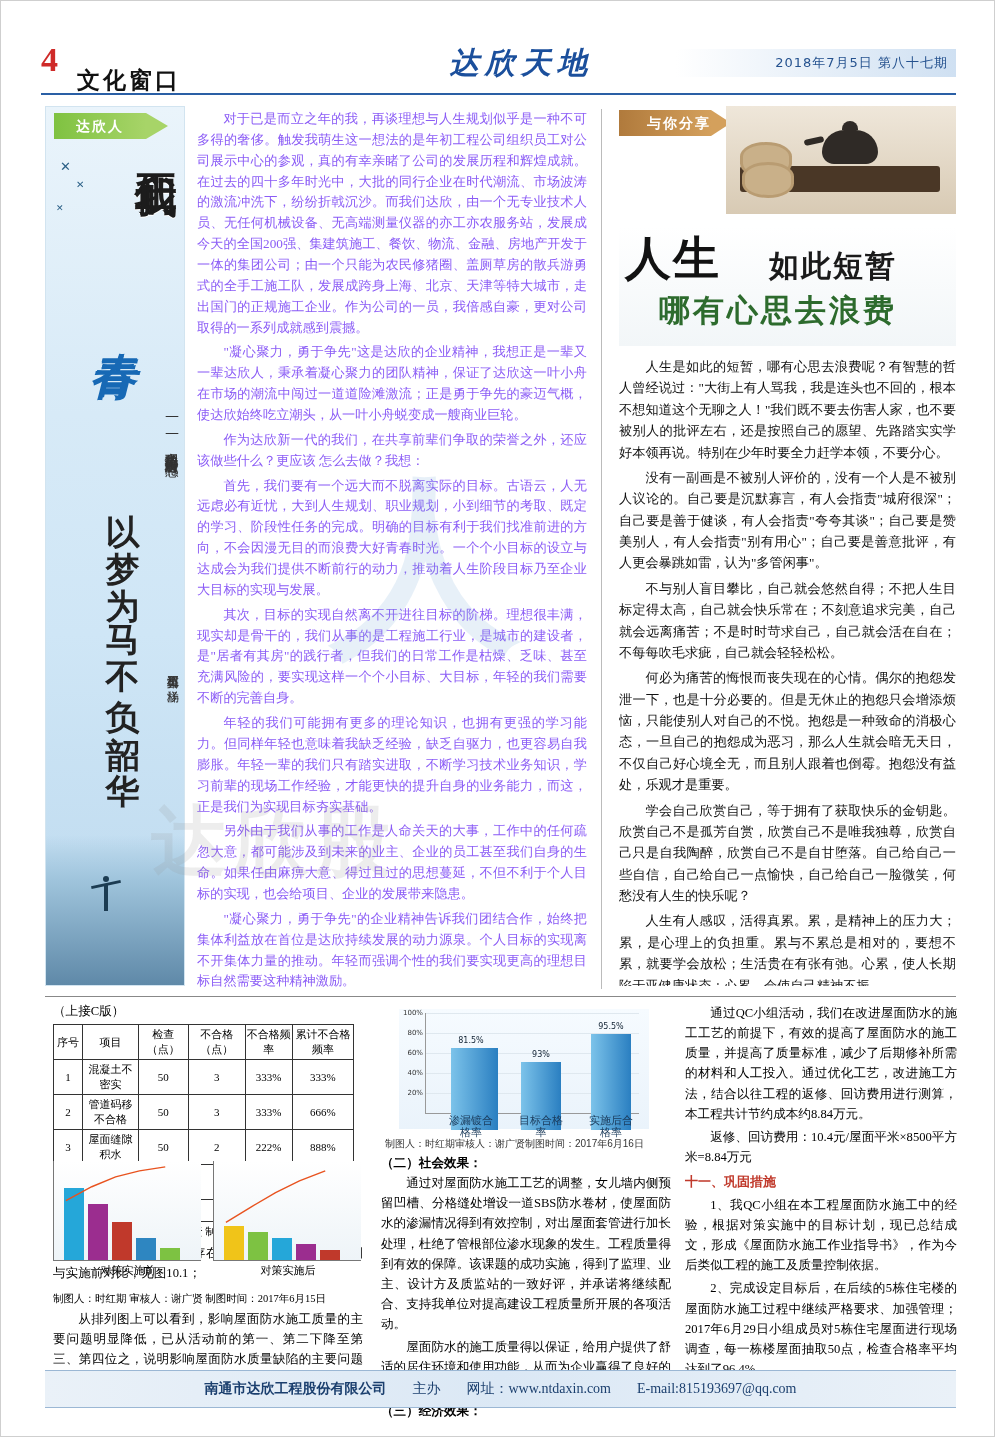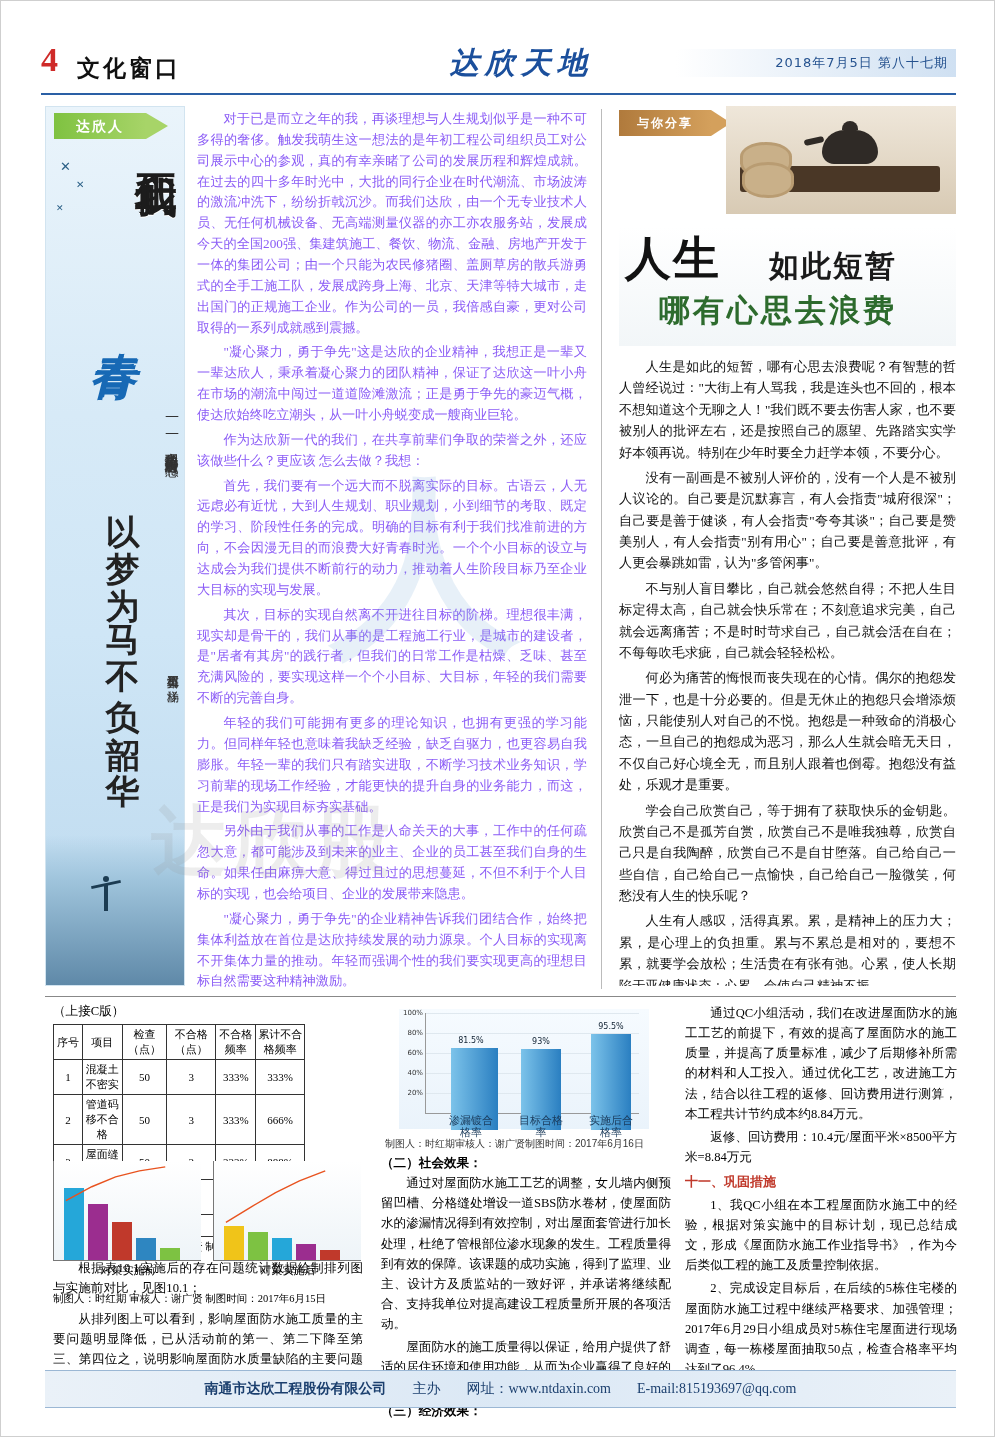--- a/index.html
+++ b/index.html
@@ -21,21 +21,21 @@
   .masthead{
     position:absolute;left:40px;top:40px;width:915px;height:52px;
     border-bottom:2px solid #2a5fa5;
   }
   .page-num{
     position:absolute;left:0;top:2px;
     font-size:34px;font-weight:bold;color:#cf2a28;
     font-family:"Liberation Serif",serif;line-height:1;
   }
   .section-name{
-    position:absolute;left:36px;top:12px;
+    position:absolute;left:36px;top:24px;
     font-size:23px;font-weight:bold;letter-spacing:3px;color:#111;
     font-family:"DejaVu Sans",sans-serif;
   }
   .paper-title{
     position:absolute;left:330px;top:2px;width:300px;text-align:center;
     font-size:30px;font-weight:bold;color:#1b4f9c;letter-spacing:6px;
     font-family:"Liberation Serif",serif;
     font-style:italic;
   }
   .issue-bar{
@@ -116,21 +116,21 @@
   .divider-v{
     position:absolute;left:600px;top:108px;width:1px;height:880px;background:#bbb;
   }
   
   .col3{
     position:absolute;left:618px;top:105px;width:337px;height:880px;overflow:hidden;
   }
   .tag-brown{
     position:absolute;left:0;top:4px;width:92px;height:26px;
     background:linear-gradient(to right,#b07a3c,#d4a05c);
-    color:#fff;font-size:12px;font-weight:bold;line-height:26px;text-align:center;letter-spacing:2px;
+    color:#fff;font-size:14px;font-weight:bold;line-height:26px;text-align:right;letter-spacing:2px;
   }
   .tag-brown:after{
     content:"";position:absolute;right:-20px;top:0;border-left:20px solid #d4a05c;
     border-top:13px solid transparent;border-bottom:13px solid transparent;
   }
   .tea-photo{
     position:absolute;right:0;top:0;width:230px;height:108px;
     background:linear-gradient(#efe7da,#d8cab4);
     overflow:hidden;
   }
@@ -174,21 +174,21 @@
     font-size:76px;font-weight:bold;font-family:"Liberation Serif",serif;
     pointer-events:none;letter-spacing:6px;
   }
   
   .hr-bottom{position:absolute;left:44px;top:995px;width:911px;height:1px;background:#888;}
   .b-col1{position:absolute;left:52px;top:1002px;width:310px;}
   .b-col3{position:absolute;left:684px;top:1002px;width:272px;}
   .b-text{font-size:12.6px;line-height:1.6;text-align:justify;font-family:"Liberation Serif",serif;}
   .b-text p{margin:0 0 3px 0;text-indent:2em;}
   .b-lead{font-size:12.6px;font-family:"Liberation Serif",serif;margin-bottom:4px;}
-  .tbl{border-collapse:collapse;width:252px;font-size:11px;font-family:"Liberation Serif",serif;}
+  .tbl{border-collapse:collapse;width:301px;font-size:11px;font-family:"Liberation Serif",serif;}
   .tbl th,.tbl td{border:1px solid #333;text-align:center;padding:2px 1px;height:17px;}
   .tbl th{font-weight:normal;background:#fff;}
   .tbl td.first{width:26px;}
   .sig{font-size:10.5px;margin-top:3px;font-family:"Liberation Serif",serif;letter-spacing:0;}
   .chart-box{
     position:absolute;left:380px;top:1002px;width:288px;height:150px;
     background:#fff;border:0;
   }
   .bar-chart{position:absolute;left:18px;top:6px;width:250px;height:120px;background:linear-gradient(#f6fbff,#eaf3fb);}
   .bc-axis{position:absolute;left:26px;top:4px;width:1px;height:100px;background:#999;}
@@ -393,21 +393,21 @@
       <div class="bc-grid" style="top:84px;"></div>
       <div class="bc-axis"></div>
       <div class="bc-base"></div>
 
       <div style="position:absolute;left:52px;bottom:-1px;height:105px;width:40px;">
         <div class="bar" style="height:82px;padding-left:7px;">
           <div class="bar-val">81.5%</div>
         </div>
       </div>
       <div style="position:absolute;left:122px;bottom:-1px;height:105px;width:40px;">
-        <div class="bar" style="height:81px;margin-top:8px;">
+        <div class="bar" style="height:68px;margin-top:8px;">
           <div class="bar-val">93%</div>
         </div>
       </div>
       <div style="position:absolute;left:192px;bottom:-1px;height:105px;width:40px;">
         <div class="bar" style="height:96px;">
           <div class="bar-val">95.5%</div>
         </div>
       </div>
 
       <div class="bar-lbl" style="left:49px;top:106px;">渗漏镀合格率</div>

